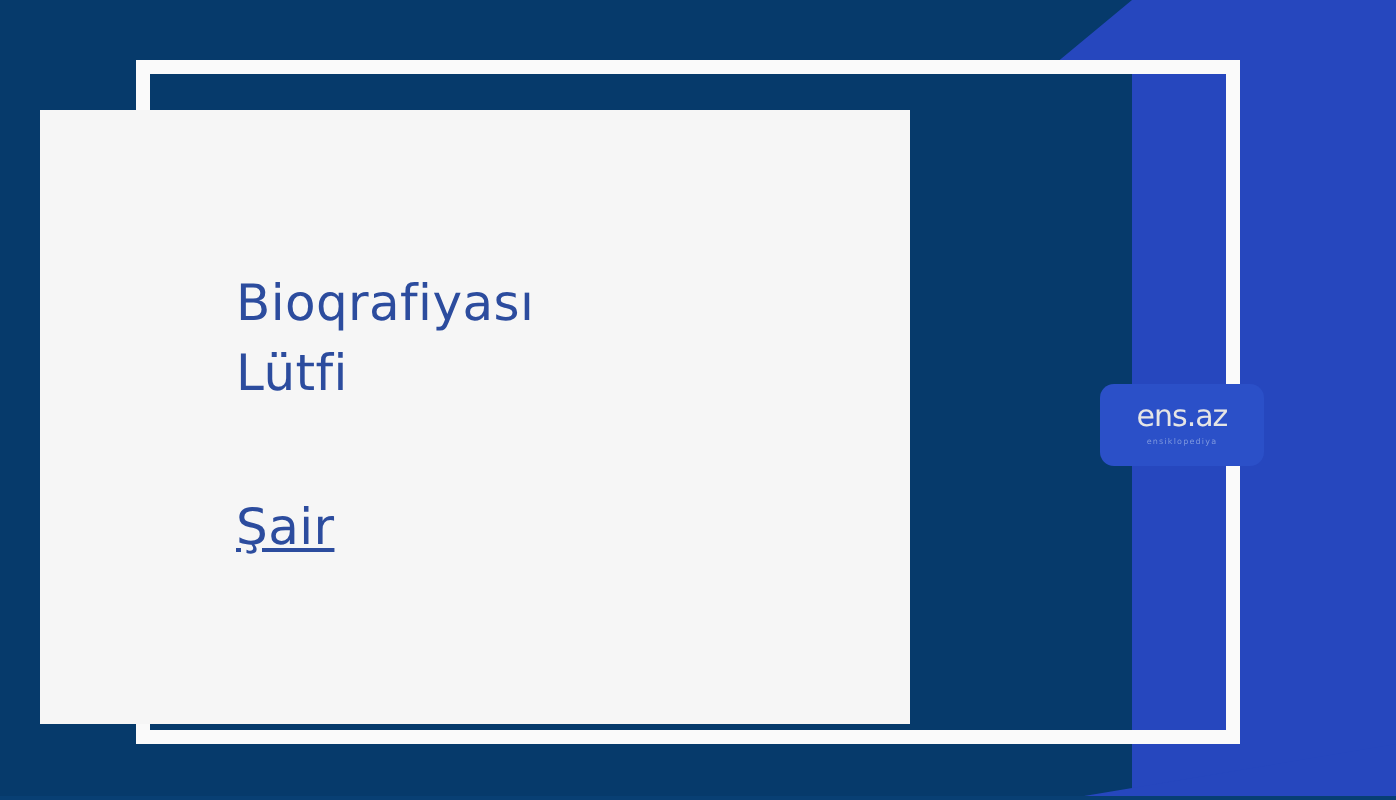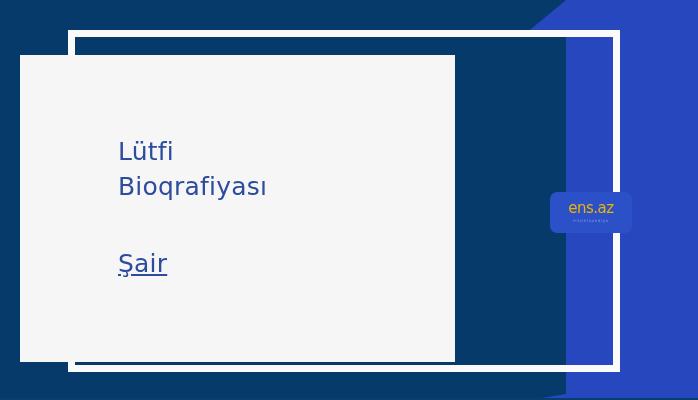--- a/index.html
+++ b/index.html
@@ -111,21 +111,21 @@
     height: 41px;
     background: #2B50C8;
     border-radius: 7px;
     display: flex;
     flex-direction: column;
     align-items: center;
     justify-content: center;
     box-shadow: 0 0 0 0 rgba(0,0,0,0);
   }
   .badge-word {
-    color: #eab308;
+    color: #e5e5e5;
     font-size: 15px;
     line-height: 15px;
     letter-spacing: -0.5px;
     font-weight: 400;
   }
   .badge-tag {
     color: #7E98DE;
     font-size: 4px;
     line-height: 6px;
     letter-spacing: 0.6px;
@@ -144,22 +144,22 @@
 
   <div class="bg-accent-bottom"></div>
 
   <div class="bg-bottom-shade"></div>
 
   <div class="frame"></div>
 
   <div class="panel"></div>
 
   <div class="title-block">
+    <div class="title-line">Bioqrafiyası</div>
     <div class="title-line">Lütfi</div>
-    <div class="title-line">Bioqrafiyası</div>
   </div>
 
   <div class="subtitle">Şair</div>
 
   <div class="badge">
     <div class="badge-word">ens.az</div>
     <div class="badge-tag">ensiklopediya</div>
   </div>
 
 </div>

